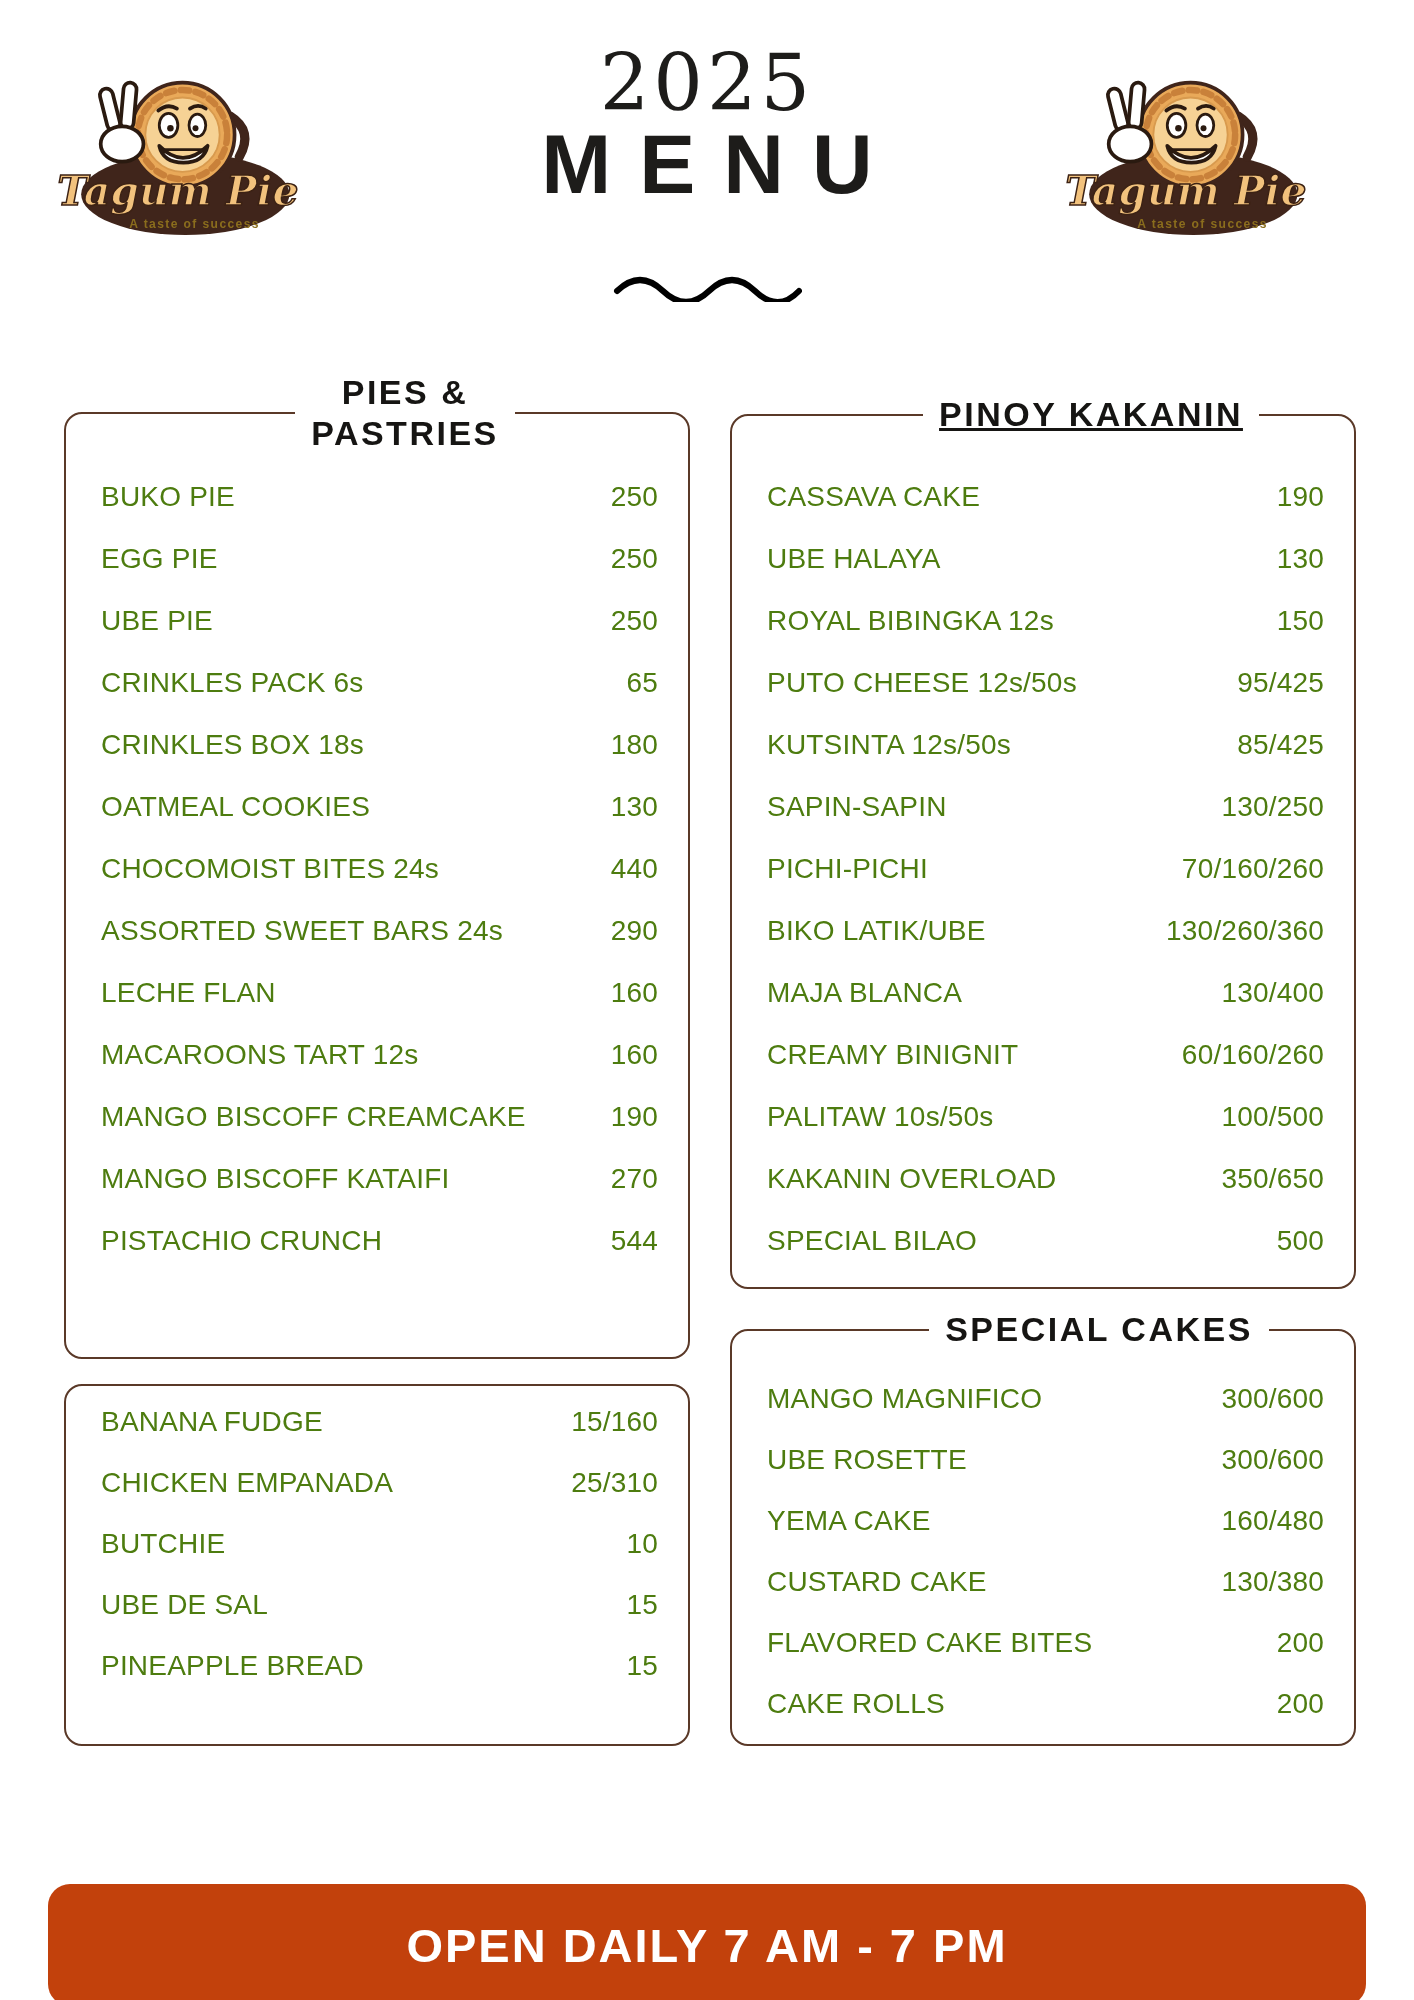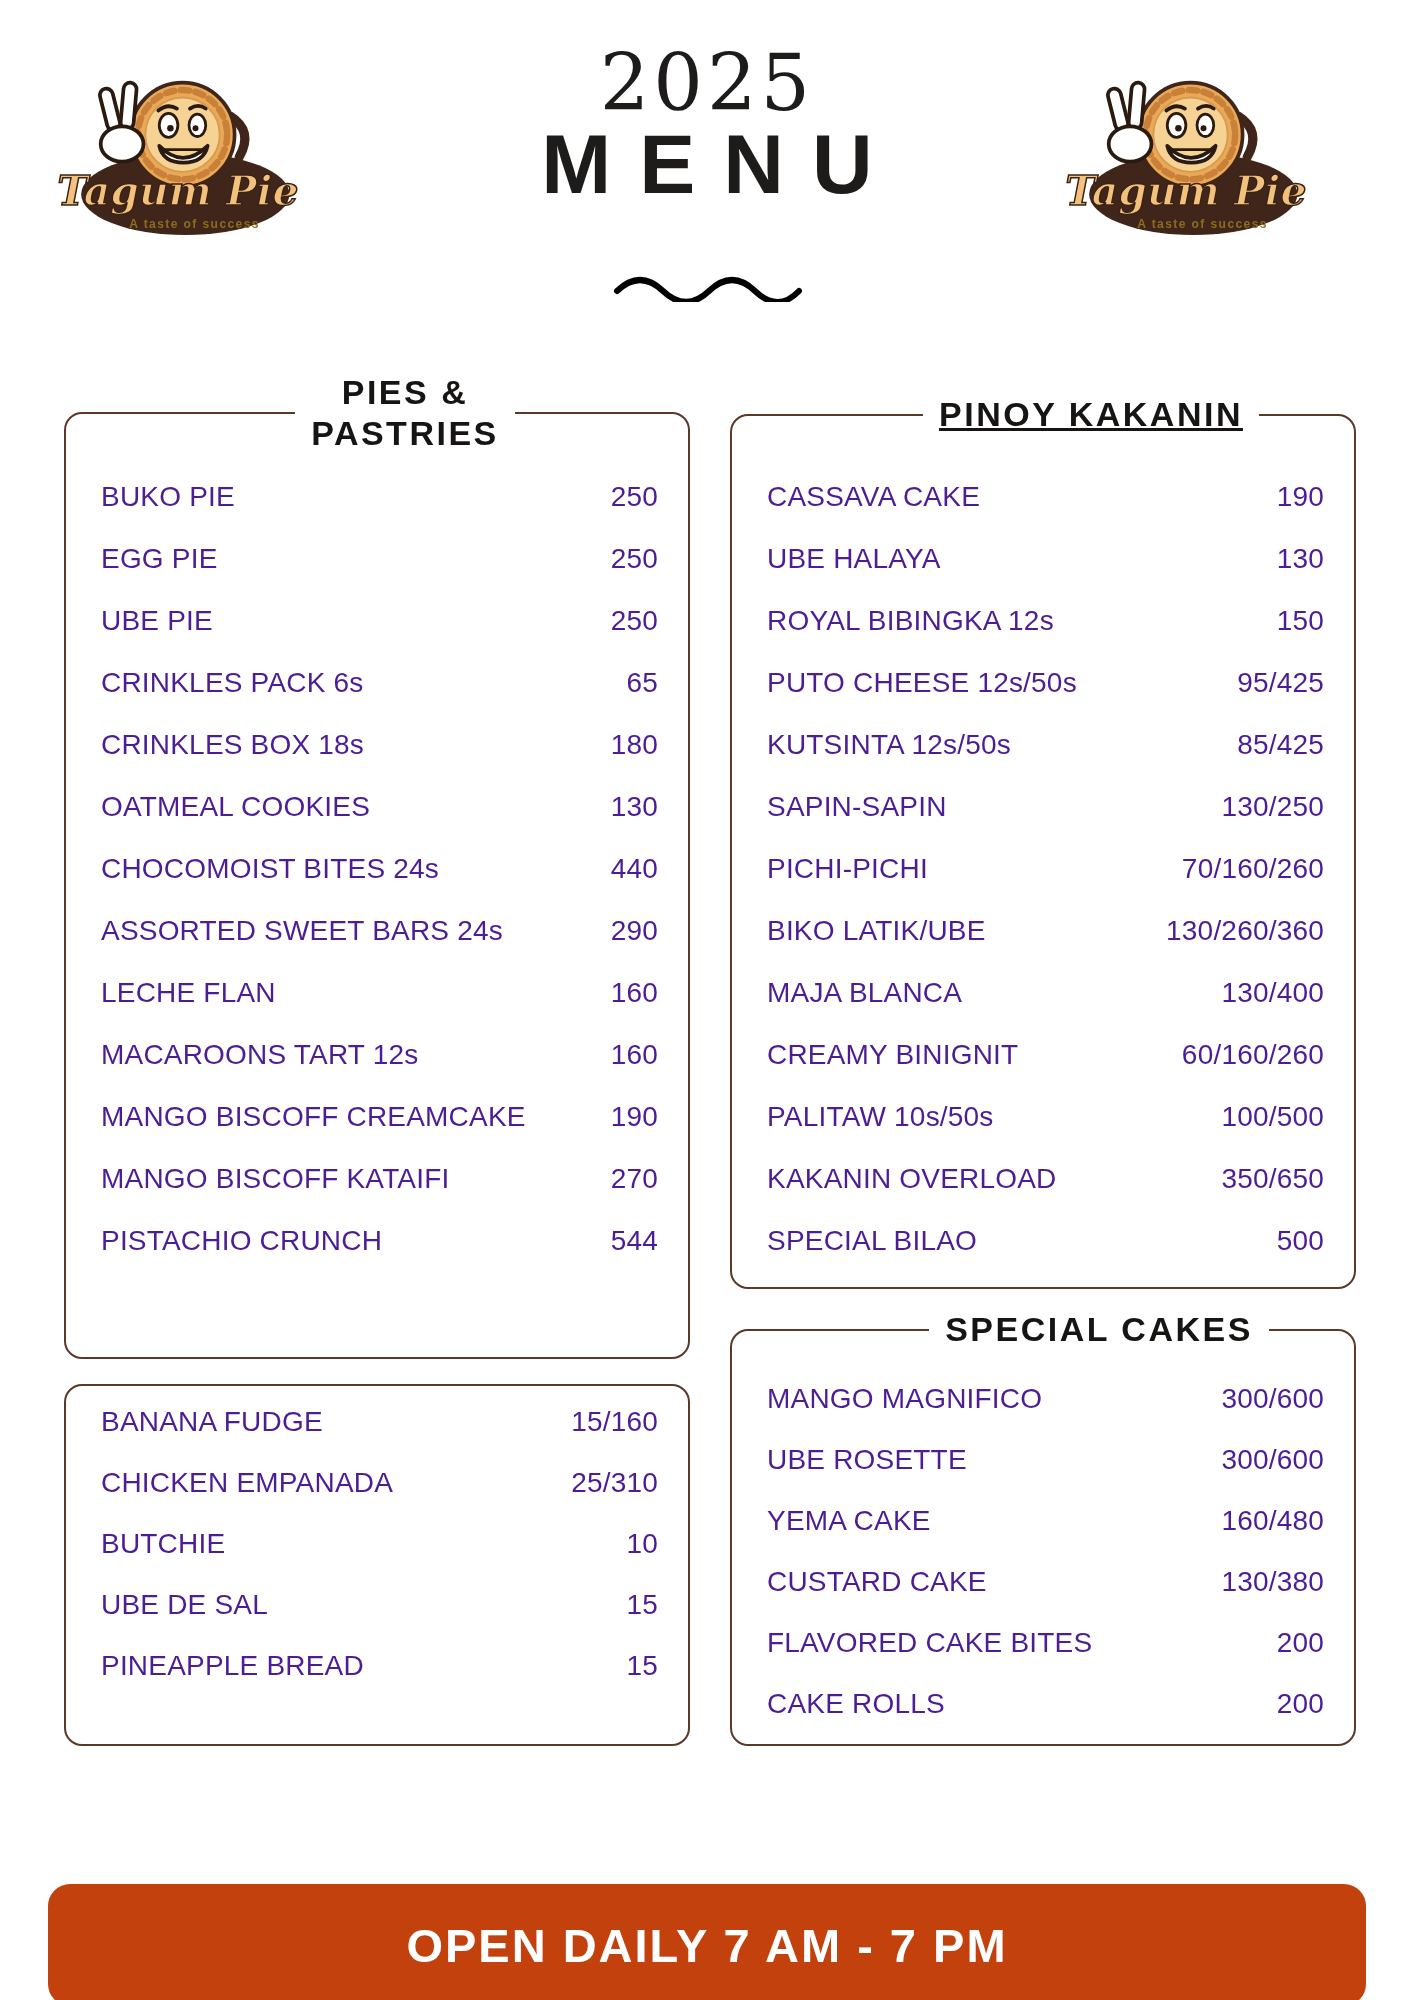--- a/index.html
+++ b/index.html
@@ -16,21 +16,21 @@
   .menu-word{font-size:84px;line-height:1.02;font-weight:800;letter-spacing:28px;padding-left:28px;}
   .wave{margin-top:58px;}
 
   
   fieldset.box{position:absolute;border:2px solid #5a3928;border-radius:18px;margin:0;padding:0;
                background:transparent;}
   fieldset.box legend{font-weight:800;font-size:34px;letter-spacing:2.5px;line-height:1.22;
                padding:0 16px;white-space:pre-line;text-align:center;color:#161513;}
   .items{display:block;}
   .row{display:flex;justify-content:space-between;align-items:center;
-       padding:0 30px 0 35px;font-size:28px;letter-spacing:.2px;color:#4c1d95;}
+       padding:0 30px 0 35px;font-size:28px;letter-spacing:.2px;color:#4d7c0f;}
   .row .pr{text-align:center;white-space:nowrap;}
 
   .box-pies  {left:64px; top:372px;  width:622px; height:983px;}
   .box-pies   legend{margin-left:28px;}
   .box-pies   .items{margin-top:11px;}
   .box-pies   .row{height:62px;}
 
   .box-kakanin{left:730px;top:394px;  width:622px; height:891px;}
   .box-kakanin legend{margin-left:48px;text-decoration:underline;}
   .box-kakanin .items{margin-top:31px;}

